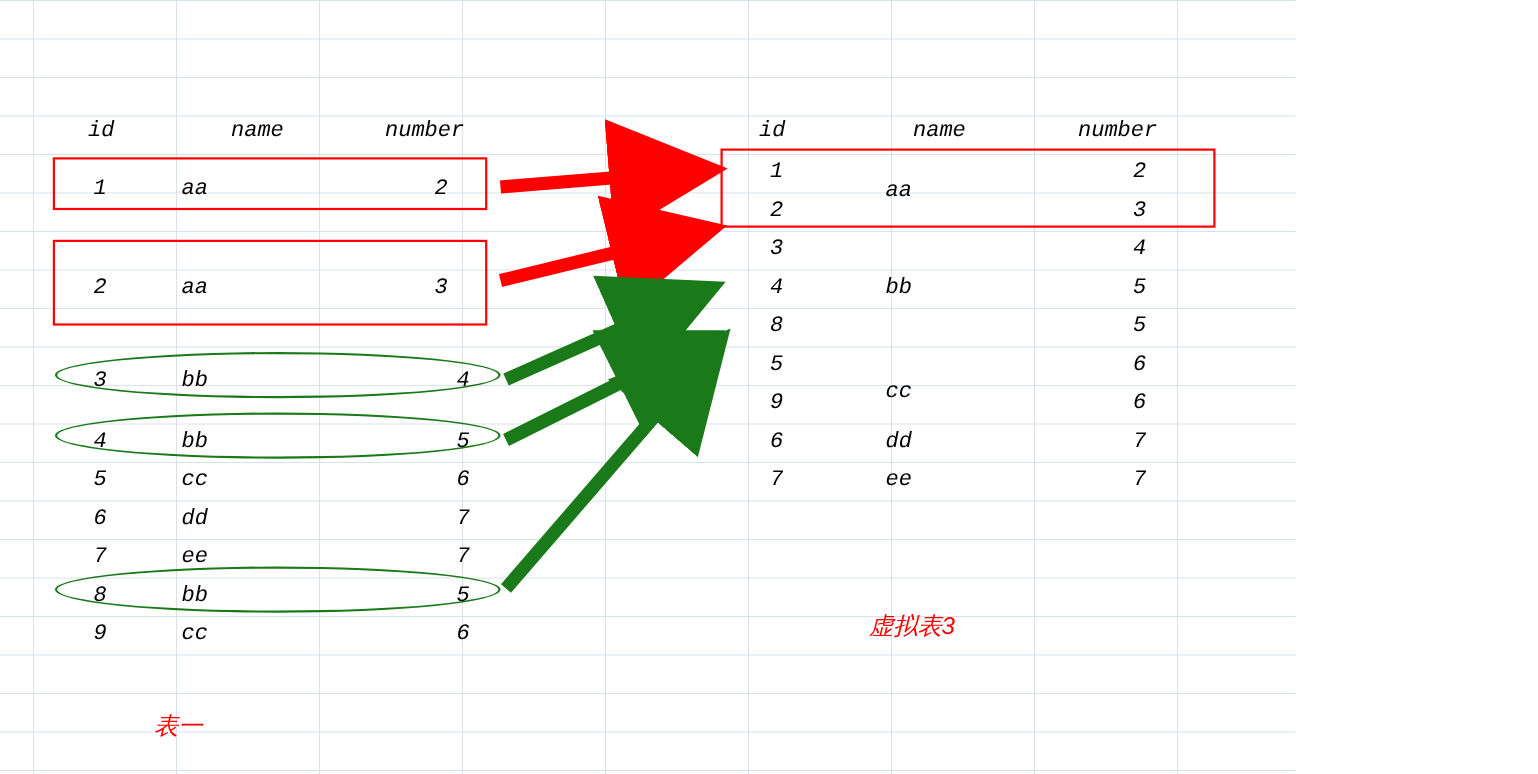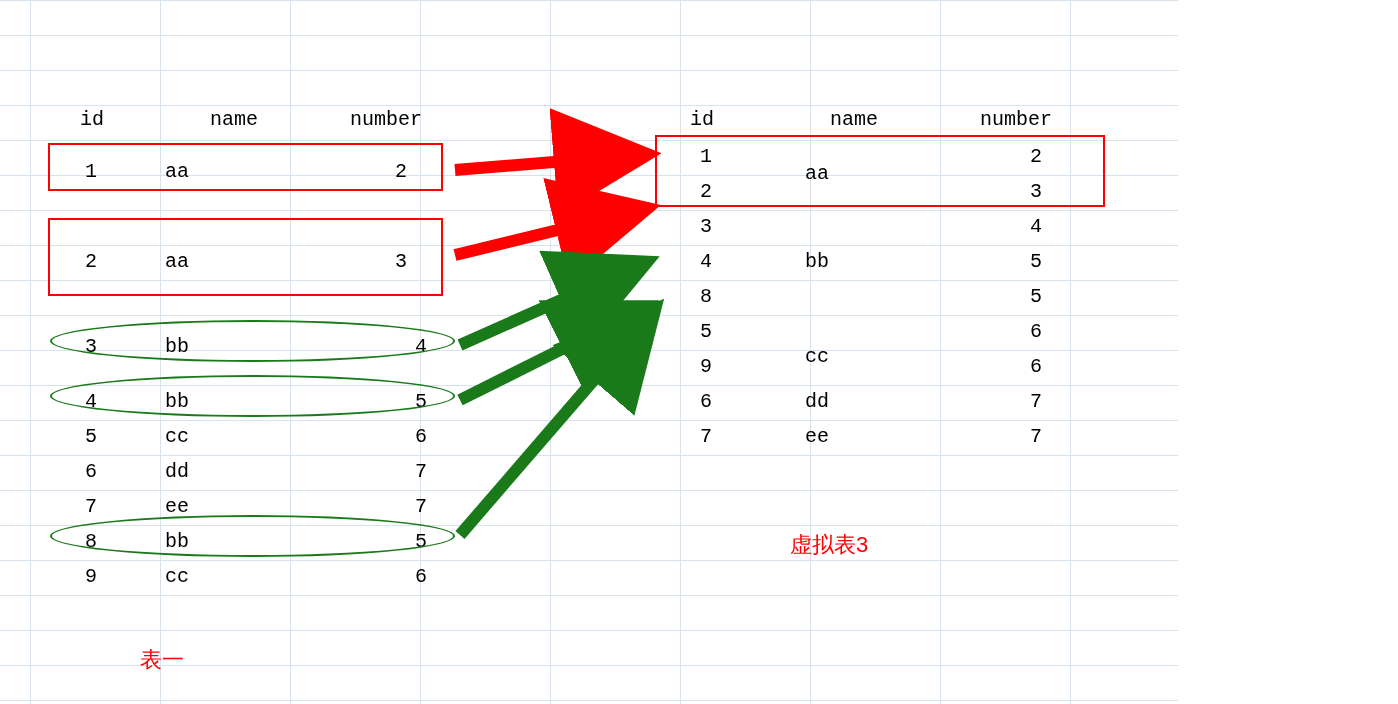--- a/index.html
+++ b/index.html
@@ -28,20 +28,21 @@
     position: absolute;
     top: 0;
     right: 0;
     width: 220px;
     height: 100%;
     background: #fff;
   }
   .cell {
     position: absolute;
     white-space: nowrap;
+    font-style: italic;
   }
   .hdr { font-weight: normal; }
   .label-red {
     font-family: "Microsoft YaHei", Arial, sans-serif;
     color: #ff0000;
     font-size: 22px;
   }
   
   .box {
     position: absolute;
@@ -139,21 +140,21 @@
 <div class="cell" style="left:805px; top:345px;">cc</div>
 
 <div class="cell" style="left:700px; top:390px;">6</div>
 <div class="cell" style="left:805px; top:390px;">dd</div>
 <div class="cell" style="left:1030px; top:390px;">7</div>
 
 <div class="cell" style="left:700px; top:425px;">7</div>
 <div class="cell" style="left:805px; top:425px;">ee</div>
 <div class="cell" style="left:1030px; top:425px;">7</div>
 
-<div class="cell label-red" style="left:790px; top:530px;">虚拟表3</div>
+<div class="cell label-red" style="left:790px; top:554px;">虚拟表3</div>
 
 <div class="box" style="left:48px; top:143px; width:395px; height:48px;"></div>
 <div class="box" style="left:48px; top:218px; width:395px; height:78px;"></div>
 <div class="box" style="left:655px; top:135px; width:450px; height:72px;"></div>
 
 <div class="ellipse" style="left:50px; top:320px; width:405px; height:42px;"></div>
 <div class="ellipse" style="left:50px; top:375px; width:405px; height:42px;"></div>
 <div class="ellipse" style="left:50px; top:515px; width:405px; height:42px;"></div>
 
 <svg class="overlay" viewBox="0 0 1398 704">

